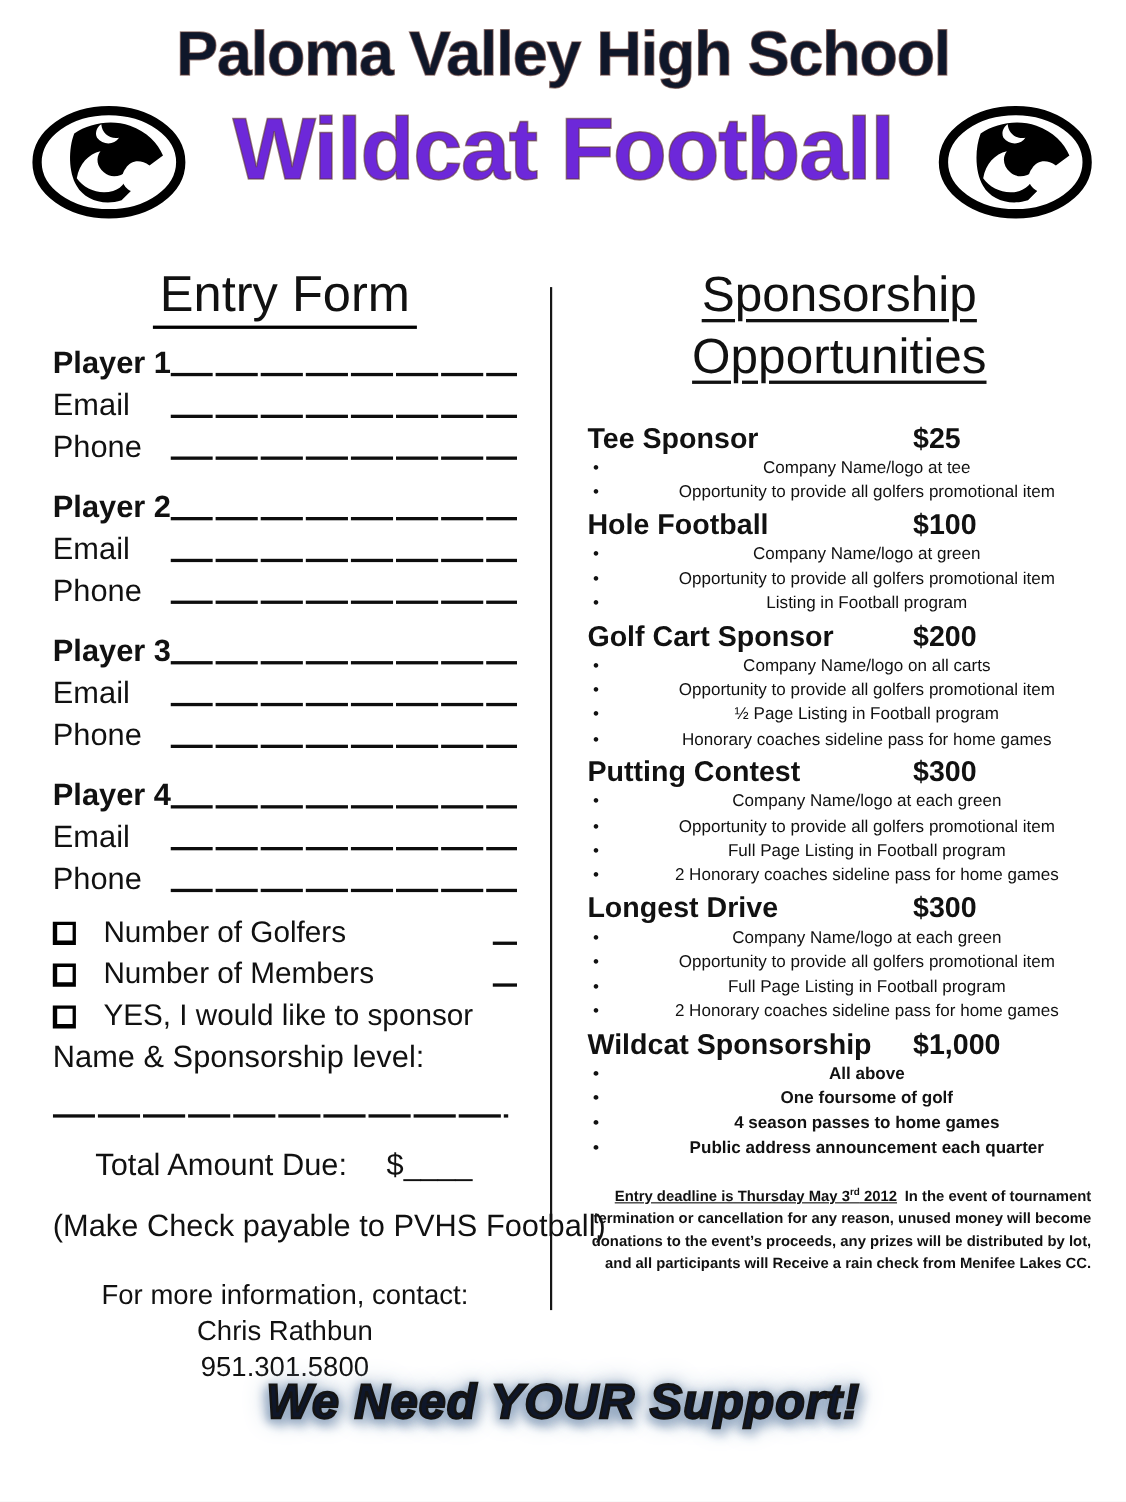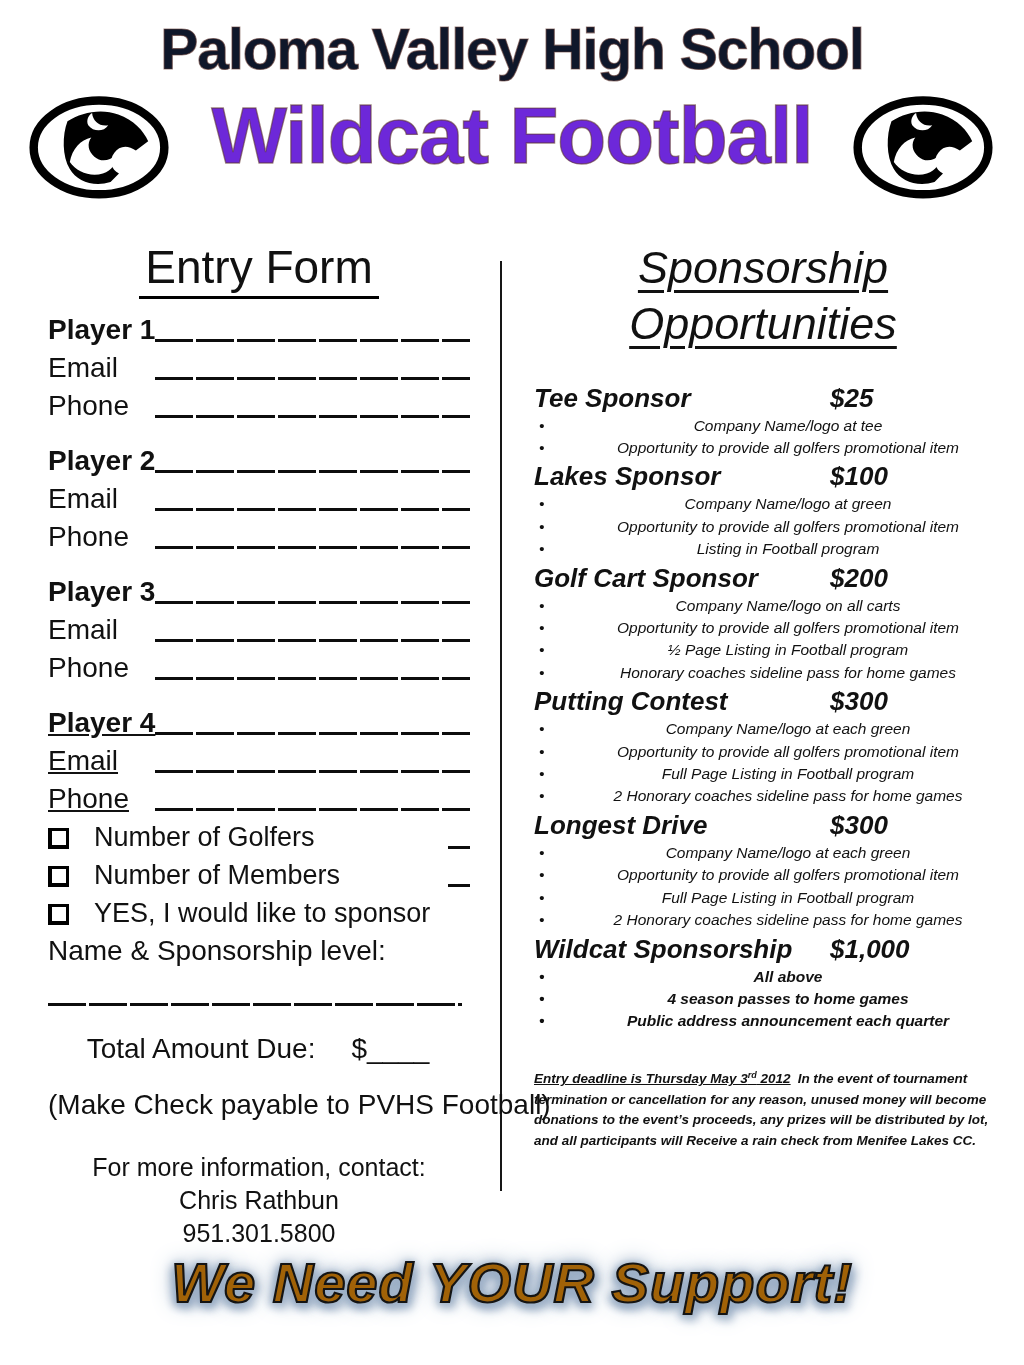--- a/index.html
+++ b/index.html
@@ -26,21 +26,21 @@
   .logo { position: absolute; top: 94px; width: 146px; height: 110px; }
   .logo.left  { left: 26px; }
   .logo.right { left: 850px; }
 
   
   .divider {
     position: absolute; left: 500px; top: 261px;
     width: 2px; height: 930px; background: #161616;
   }
   .left-col  { position: absolute; left: 48px;  top: 240px; width: 422px; }
-  .right-col { position: absolute; left: 534px; top: 240px; width: 458px; font-style: italic; }
+  .right-col { position: absolute; left: 534px; top: 240px; width: 458px; }
 
   
   .entry-title {
     width: fit-content; margin: 0 auto 10px auto;
     font-size: 46px; font-weight: 400; line-height: 54px;
     border-bottom: 3px solid #000; padding: 0 6px 2px 6px;
   }
   .dashline {
     background-image: linear-gradient(to right, #0d0d0d 0, #0d0d0d 38px, transparent 38px);
     background-size: 41px 3px; background-repeat: repeat-x;
@@ -73,32 +73,32 @@
     text-decoration: underline; text-decoration-thickness: 3px; text-underline-offset: 7px;
     margin-bottom: 30px;
   }
   .tier { margin-bottom: 1px; }
   .tier-head { display: grid; grid-template-columns: 272px 1fr; font-size: 26px; font-weight: bold; line-height: 33px; gap: 24px; }
   .tier-bullets { list-style: none; text-align: center; }
   .tier-bullets li { position: relative; padding-left: 50px; font-size: 15.5px; line-height: 22.4px; }
   .tier-bullets li::before { content: "\2022"; position: absolute; left: 5px; top: 0; }
   .tier-bullets.bold li { font-weight: bold; }
 
-  .fine-print { margin-top: 36px; font-size: 13.5px; font-weight: bold; line-height: 1.52; width: 458px; }
+  .fine-print { margin-top: 22px; font-size: 13.5px; font-weight: bold; line-height: 1.52; width: 458px; text-align: right; }
   .fp-underline { text-decoration: underline; }
   .fp-underline sup { font-size: 9px; }
   .fp-rest { padding-left: 7px; }
 
   
   .wordart {
     position: absolute; top: 1250px; left: 0; width: 100%;
     text-align: center;
-    font-size: 56px; font-weight: bold; font-style: italic;
+    font-size: 44px; font-weight: bold; font-style: italic;
     letter-spacing: 1px;
-    color: #a16207;
+    color: #0f172a;
     -webkit-text-stroke: 2.2px #141414;
     text-shadow: 0 0 7px #9db0c7, 0 0 14px #9db0c7, 0 0 24px #8ea3bd, 4px 6px 10px #8ea3bd, -4px 4px 9px #9db0c7;
   }
 </style>
 </head>
 <body>
 
 <div class="page">
 
   <div class="school-title">Paloma Valley High School</div>
@@ -163,21 +163,21 @@
       <div class="frow">
           <span class="flabel">Email</span>
           <span class="fill-line dashline"></span>
         </div>
       <div class="frow">
           <span class="flabel">Phone</span>
           <span class="fill-line dashline"></span>
         </div>
     </div>
 
-    <div class="player-block" style="margin-bottom:2px;text-decoration:underline;">
+    <div class="player-block" style="margin-bottom:12px;">
       <div class="frow">
           <span class="plabel">Player 4</span>
           <span class="fill-line dashline"></span>
         </div>
       <div class="frow">
           <span class="flabel">Email</span>
           <span class="fill-line dashline"></span>
         </div>
       <div class="frow">
           <span class="flabel">Phone</span>
@@ -229,21 +229,21 @@
         <span>$25</span>
       </div>
       <ul class="tier-bullets">
         <li>Company Name/logo at tee</li>
         <li>Opportunity to provide all golfers promotional item</li>
       </ul>
     </div>
 
     <div class="tier">
       <div class="tier-head">
-        <span>Lakes Sponsor</span>
+        <span>Hole Football</span>
         <span>$100</span>
       </div>
       <ul class="tier-bullets">
         <li>Company Name/logo at green</li>
         <li>Opportunity to provide all golfers promotional item</li>
         <li>Listing in Football program</li>
       </ul>
     </div>
 
     <div class="tier">
@@ -285,20 +285,21 @@
       </ul>
     </div>
 
     <div class="tier">
       <div class="tier-head">
         <span>Wildcat Sponsorship</span>
         <span>$1,000</span>
       </div>
       <ul class="tier-bullets bold">
         <li>All above</li>
+        <li>One foursome of golf</li>
         <li>4 season passes to home games</li>
         <li>Public address announcement each quarter</li>
       </ul>
     </div>
 
     <p class="fine-print">
       <span class="fp-underline"><span>Entry deadline is Thursday May 3</span><sup>rd</sup><span> 2012</span></span><span class="fp-rest">In the event of tournament termination or cancellation for any reason, unused money will become donations to the event’s proceeds, any prizes will be distributed by lot, and all participants will Receive a rain check from Menifee Lakes CC.</span>
     </p>
   </div>
 

